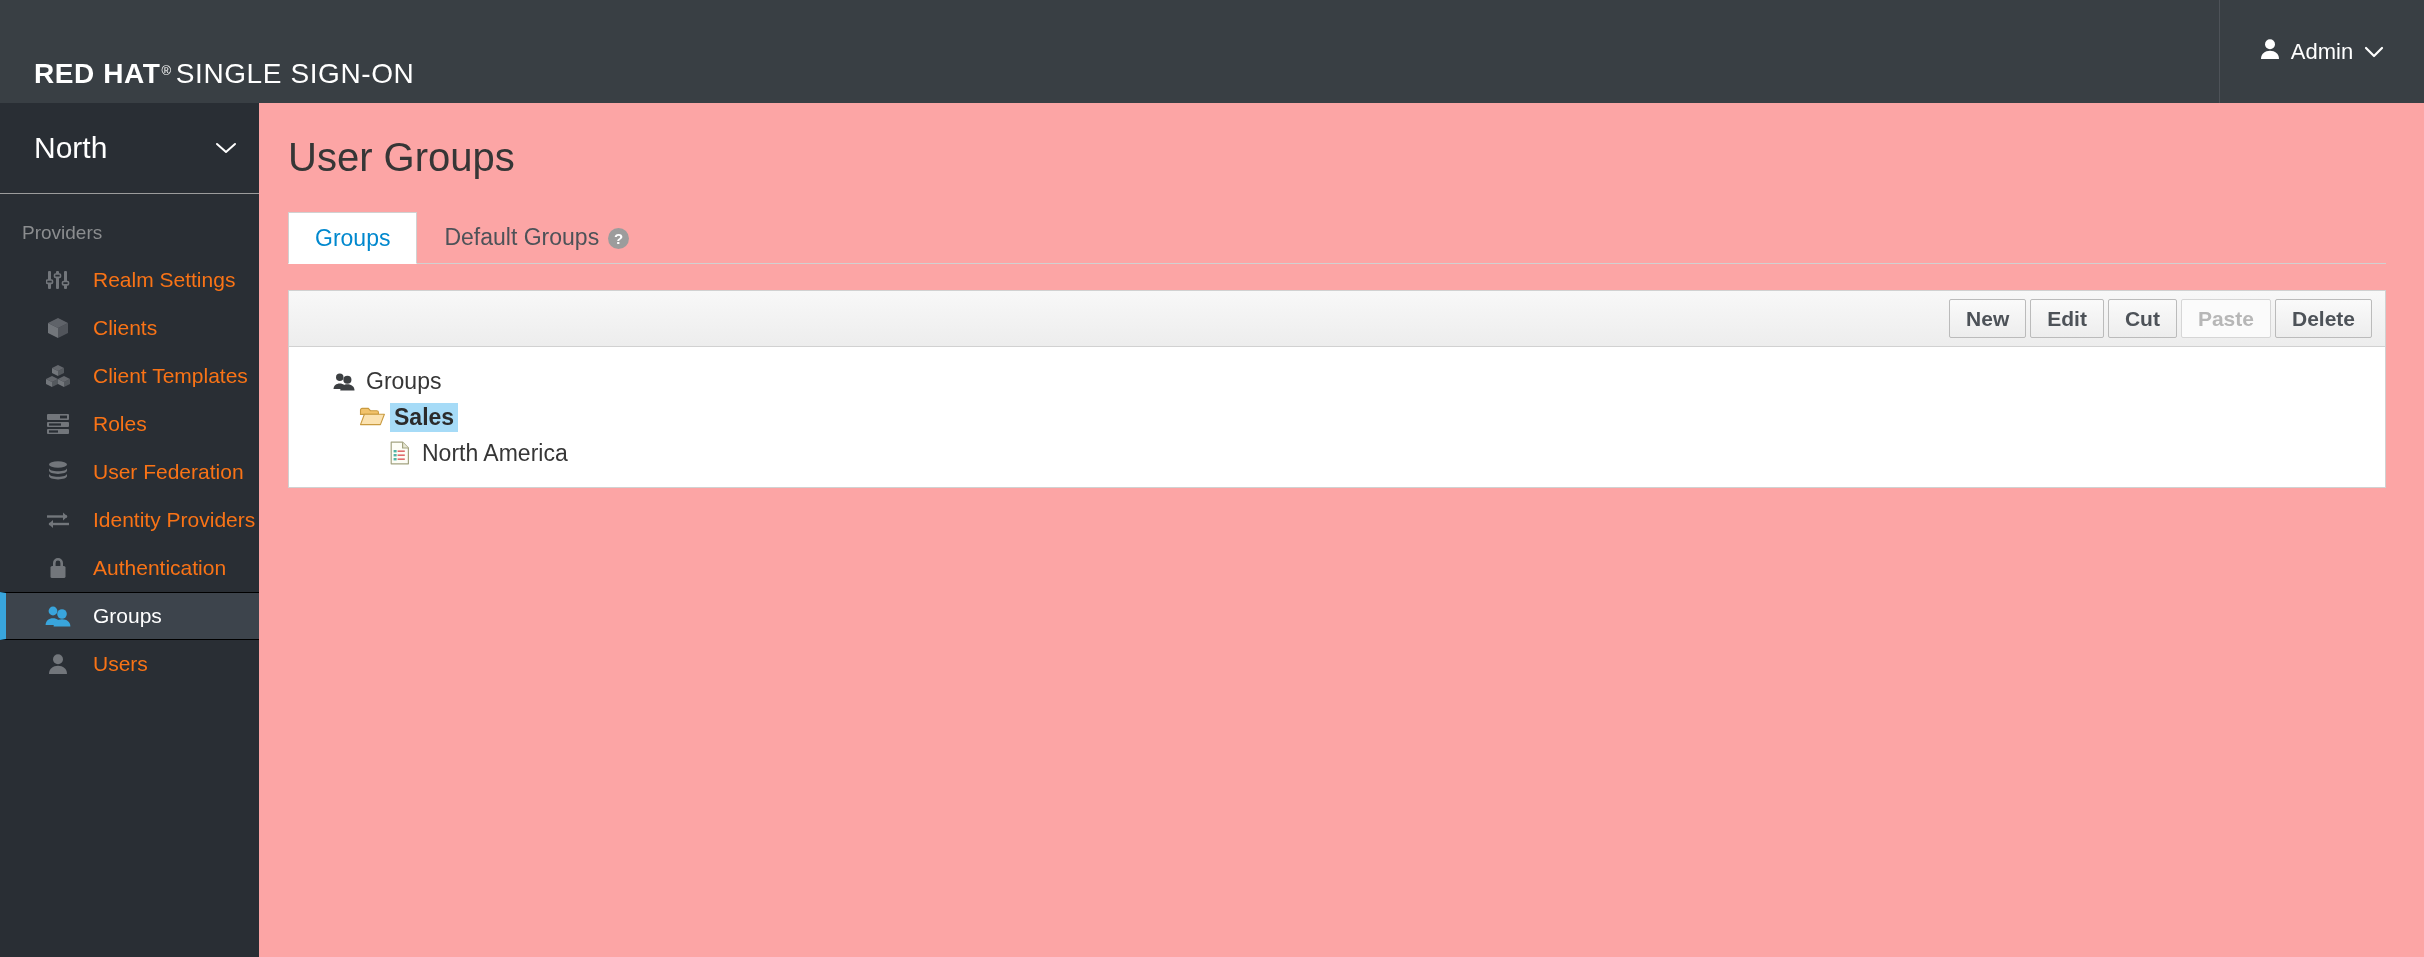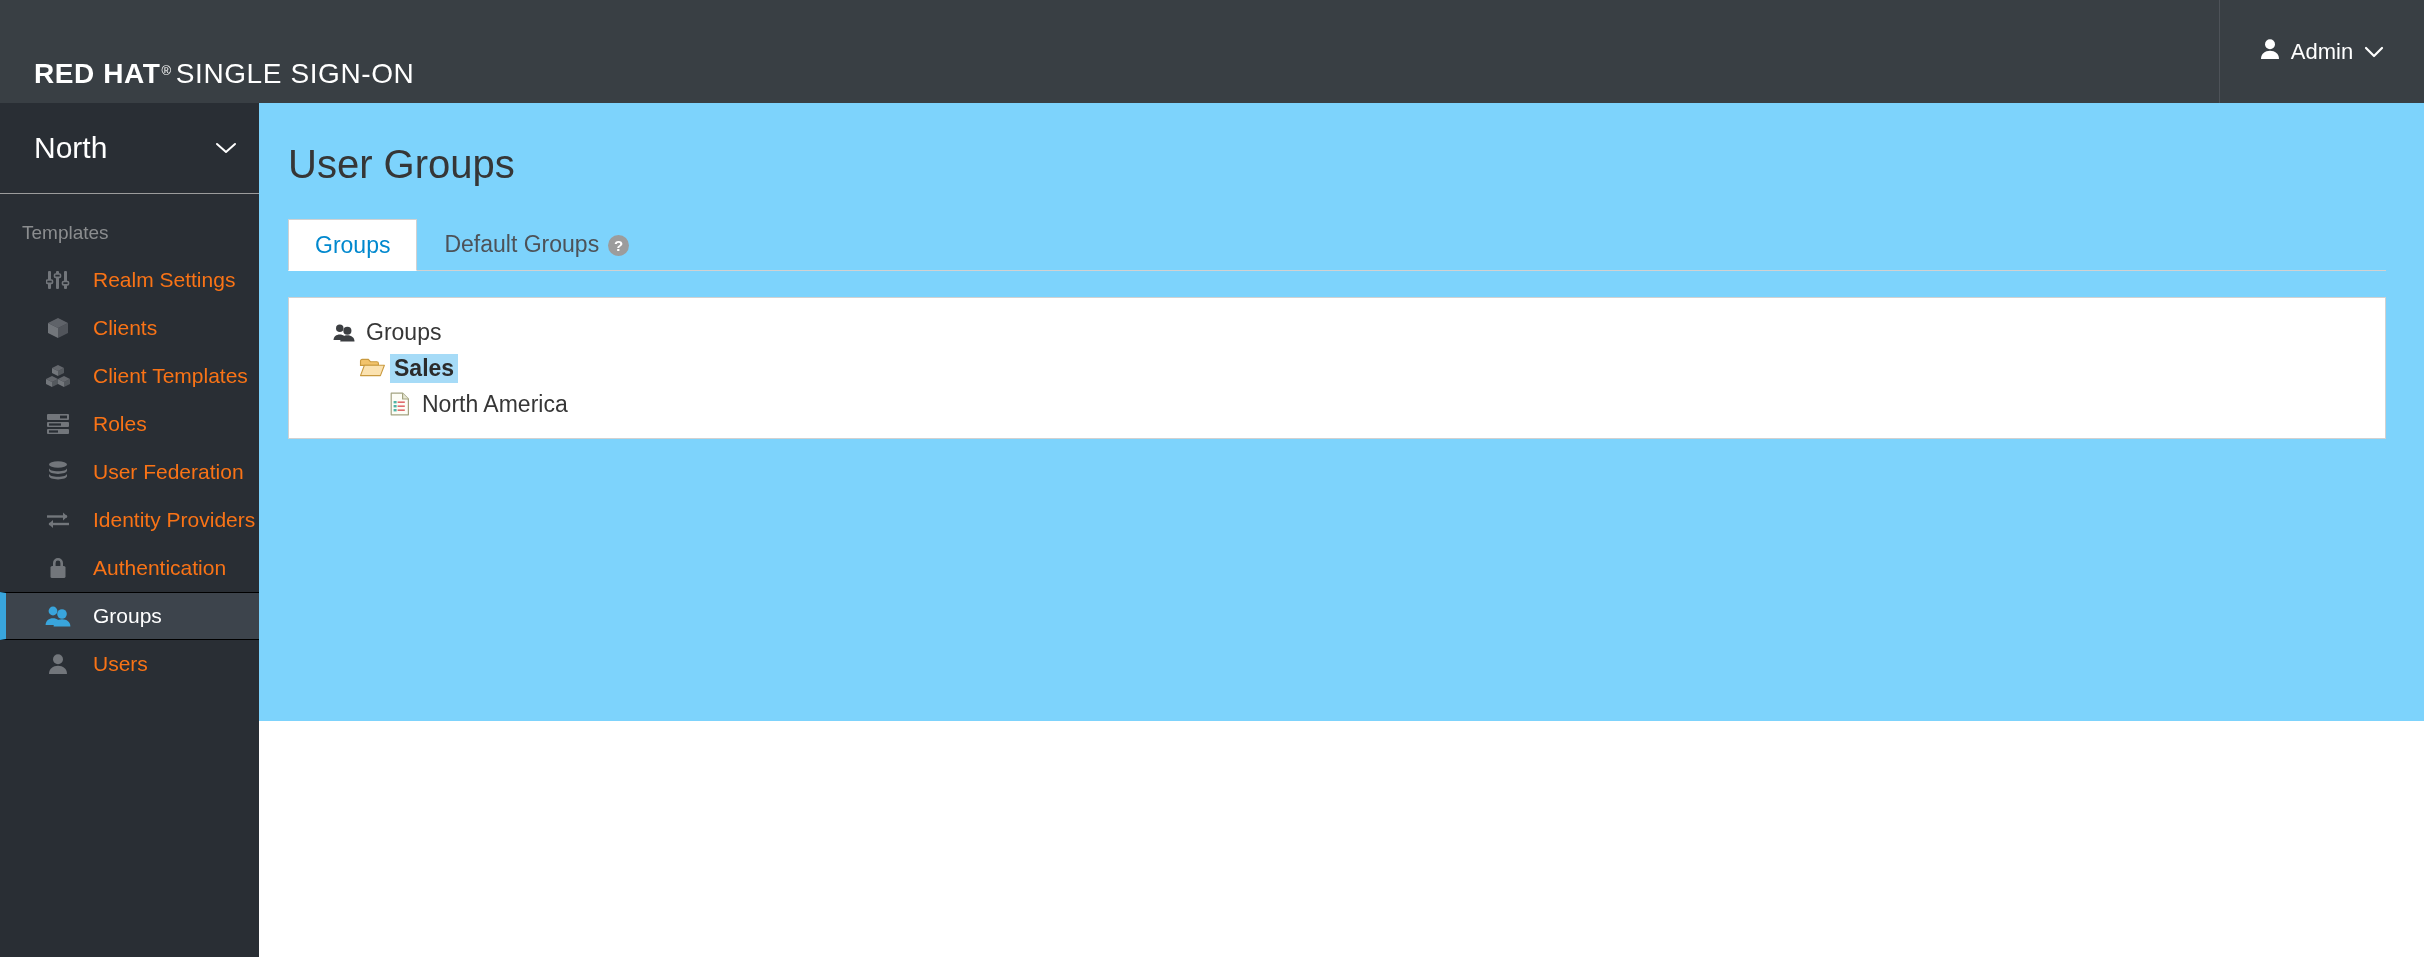--- a/index.html
+++ b/index.html
@@ -107,23 +107,23 @@
     border-top: 1px solid #000;
     border-bottom: 1px solid #000;
   }
   .nav-item.active .nav-icon { color: #39a5dc; }
 
   
   .content {
     position: absolute;
     top: 103px; left: 259px;
     width: 2165px;
-    height: 618px;
-    background: #7dd3fc;
-    padding: 7px 38px 0 29px;
+    height: 854px;
+    background: #fca5a5;
+    padding: 0 38px 0 29px;
   }
   .page-title {
     font-size: 40px;
     color: #363636;
     font-weight: normal;
     padding: 32px 0 0 0;
   }
 
   
   .tabs {
@@ -253,21 +253,21 @@
 <div class="sidebar">
   <div class="realm-selector">
     <span class="realm-name">North</span>
     <span class="realm-caret">
       <svg width="22" height="13" viewBox="0 0 22 13">
           <path d="M2 2 L11 10 L20 2" stroke="#ffffff" stroke-width="2" fill="none" stroke-linecap="round" stroke-linejoin="round"></path>
         </svg>
     </span>
   </div>
 
-  <div class="nav-section-title">Templates</div>
+  <div class="nav-section-title">Providers</div>
 
   <div class="nav-item">
     <span class="nav-icon">
       <svg width="24" height="24" viewBox="0 0 24 24" fill="currentColor">
           <rect x="2" y="3" width="3" height="18" rx="1"></rect>
           <rect x="10" y="3" width="3" height="18" rx="1"></rect>
           <rect x="18" y="3" width="3" height="18" rx="1"></rect>
           <rect x="0.5" y="12" width="6" height="3.4" rx="1" fill="#292e34" stroke="currentColor" stroke-width="1.6"></rect>
           <rect x="8.5" y="6" width="6" height="3.4" rx="1" fill="#292e34" stroke="currentColor" stroke-width="1.6"></rect>
           <rect x="16.5" y="13.5" width="6" height="3.4" rx="1" fill="#292e34" stroke="currentColor" stroke-width="1.6"></rect>
@@ -384,20 +384,27 @@
     <div class="tab active">
       <span>Groups</span>
     </div>
     <div class="tab">
       <span>Default Groups</span>
       <span class="help-icon">?</span>
     </div>
   </div>
 
   <div class="panel">
+    <div class="panel-toolbar">
+      <button class="btn">New</button>
+      <button class="btn">Edit</button>
+      <button class="btn">Cut</button>
+      <button class="btn disabled">Paste</button>
+      <button class="btn">Delete</button>
+    </div>
 
     <div class="tree">
       <div class="tree-row lvl0">
         <span class="tree-icon">
           <svg width="22" height="19" viewBox="0 0 26 22" fill="#3c3f42">
               <circle cx="8" cy="6" r="4.4"></circle>
               <path d="M0.6 20 c0-4.2 3.3-6.7 7.4-6.7 s7.4 2.5 7.4 6.7z"></path>
               <circle cx="17" cy="9" r="4.8"></circle>
               <path d="M8.6 21.6 c0-4.6 3.6-7.3 8.4-7.3 s8.4 2.7 8.4 7.3z"></path>
             </svg>

